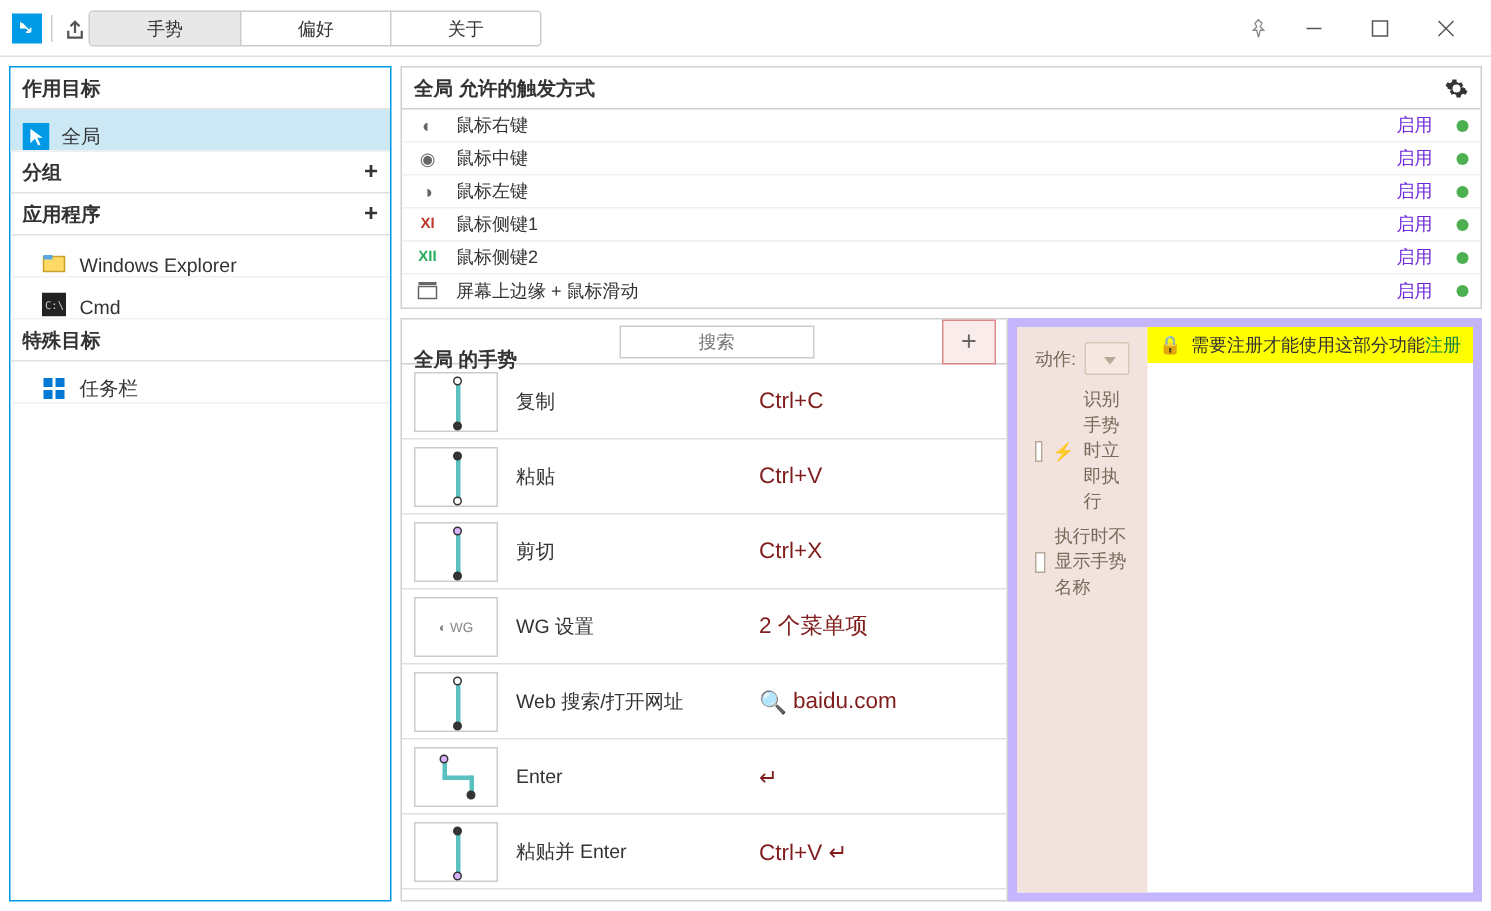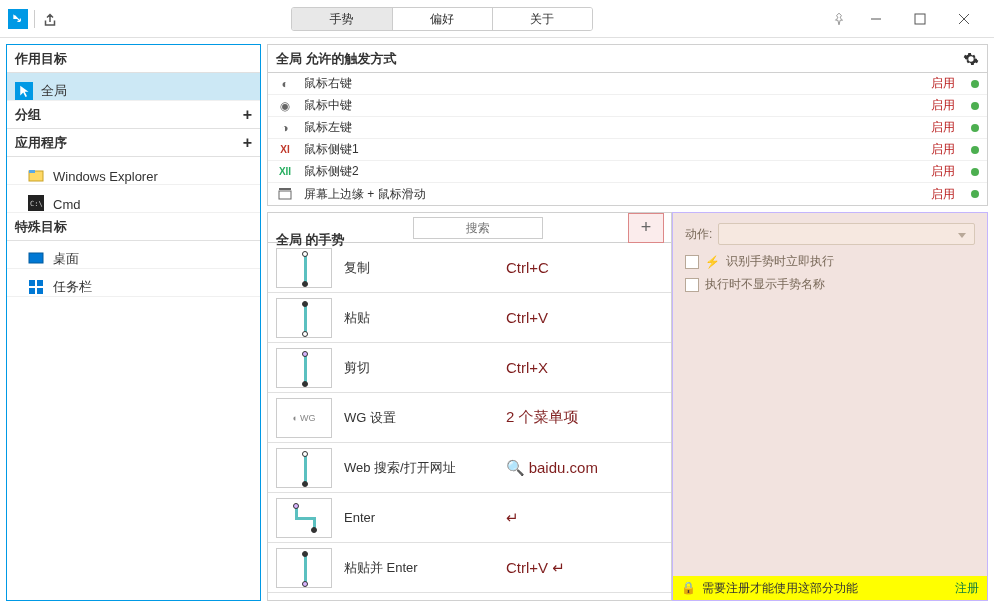--- a/index.html
+++ b/index.html
@@ -2,21 +2,21 @@
 <html><head>
 <meta charset="utf-8">
 <style>
 * { box-sizing: border-box; margin: 0; padding: 0; }
 body { font-family: "Microsoft YaHei", "Segoe UI", sans-serif; font-size: 13px; color: #333; background: #fff; width: 994px; height: 607px; overflow: hidden; }
 .titlebar { height: 38px; display: flex; align-items: center; border-bottom: 1px solid #e0e0e0; }
 .titlebar-left { display: flex; align-items: center; gap: 6px; padding-left: 8px; }
 .app-icon { width: 20px; height: 20px; background: #0099e5; display: flex; align-items: center; justify-content: center; }
 .app-icon svg { width: 14px; height: 14px; }
 .share-icon { width: 18px; height: 18px; color: #555; cursor: pointer; }
-.titlebar-center { flex: 1; display: flex; justify-content: center; }
+.titlebar-center { flex: 1; display: flex; justify-content: flex-start; }
 .tabgroup { display: flex; border: 1px solid #ccc; border-radius: 3px; overflow: hidden; height: 24px; }
 .tab { width: 100px; text-align: center; line-height: 22px; font-size: 12px; cursor: pointer; background: #fff; }
 .tab.active { background: #e8e8e8; }
 .tab + .tab { border-left: 1px solid #ccc; }
 .titlebar-right { display: flex; align-items: center; padding-right: 8px; gap: 0; }
 .winbtn { width: 44px; height: 36px; display: flex; align-items: center; justify-content: center; cursor: pointer; }
 .winbtn svg { width: 12px; height: 12px; stroke: #555; }
 .pin-icon { width: 30px; height: 36px; display: flex; align-items: center; justify-content: center; color: #888; cursor: pointer; }
 .content { display: flex; height: 569px; padding: 6px; gap: 6px; }
 .sidebar { width: 255px; border: 1px solid #0099e5; display: flex; flex-direction: column; }
@@ -26,35 +26,35 @@
 .side-item.selected { background: #cce8f5; }
 .side-item .icon { width: 18px; height: 18px; display: flex; align-items: center; justify-content: center; }
 .main { flex: 1; display: flex; flex-direction: column; gap: 6px; }
 .triggers-panel { border: 1px solid #d0d0d0; }
 .triggers-header { height: 28px; display: flex; align-items: center; justify-content: space-between; padding: 0 8px; font-weight: bold; font-size: 13px; border-bottom: 1px solid #d0d0d0; }
 .gear { width: 16px; height: 16px; cursor: pointer; }
 .trigger-row { height: 22px; display: flex; align-items: center; padding: 0 8px; gap: 10px; font-size: 12px; border-bottom: 1px solid #f0f0f0; }
 .trigger-row:last-child { border-bottom: none; }
 .trigger-icon { width: 18px; display: flex; justify-content: center; color: #666; }
 .trigger-name { flex: 1; }
-.trigger-status { color: #b91c1c; margin-right: 6px; }
+.trigger-status { color: #6d28d9; margin-right: 6px; }
 .status-dot { width: 8px; height: 8px; border-radius: 50%; background: #4caf50; }
 .roman { font-size: 10px; font-weight: bold; }
 .lower-panel { flex: 1; display: flex; border: 1px solid #d0d0d0; min-height: 0; }
 .gestures-col { flex: 1; display: flex; flex-direction: column; border-right: 1px solid #d0d0d0; min-width: 0; }
 .gestures-header { height: 30px; display: flex; align-items: center; padding: 0 8px; border-bottom: 1px solid #d0d0d0; gap: 8px; }
 .gestures-title { font-weight: bold; font-size: 13px; margin-top: 24px; }
 .search-input { width: 130px; height: 22px; border: 1px solid #ccc; text-align: center; font-size: 12px; color: #999; margin-left: 60px; }
 .add-btn { width: 36px; height: 30px; margin-left: auto; border: 1px solid #d88; background: #fbecec; display: flex; align-items: center; justify-content: center; cursor: pointer; font-size: 18px; color: #666; margin-right: -1px; margin-top: -1px; margin-bottom: -1px; }
 .gestures-list { flex: 1; overflow-y: auto; }
 .gesture-row { height: 50px; display: flex; align-items: center; padding: 0 8px; gap: 12px; border-bottom: 1px solid #e0e0e0; cursor: pointer; }
 .gesture-preview { width: 56px; height: 40px; border: 1px solid #ccc; background: #fff; position: relative; display: flex; align-items: center; justify-content: center; }
 .gesture-name { width: 150px; font-size: 13px; color: #333; }
 .gesture-shortcut { font-size: 15px; color: #7f1d1d; display: flex; align-items: center; gap: 4px; }
-.actions-col { width: 316px; display: flex; flex-direction: column; border: 1px solid #c4b5fd; margin: -1px -1px -1px 0; }
+.actions-col { width: 316px; display: flex; flex-direction: row; border: 6px solid #c4b5fd; margin: -1px -1px -1px 0; }
 .actions-body { flex: 1; background: #f2e3df; padding: 10px 12px; font-size: 12px; color: #7a6a5a; }
 .action-row { display: flex; align-items: center; gap: 6px; margin-bottom: 8px; }
 .action-select { flex: 1; height: 22px; border: 1px solid #d8c8b8; background: #f6e8e0; border-radius: 2px; position: relative; }
 .action-select::after { content: ""; position: absolute; right: 8px; top: 9px; border-left: 4px solid transparent; border-right: 4px solid transparent; border-top: 5px solid #b8a898; }
 .checkbox-row { display: flex; align-items: center; gap: 6px; margin-bottom: 6px; }
 .checkbox { width: 14px; height: 14px; border: 1px solid #b8a898; background: #fff; }
 .register-bar { height: 24px; background: #ffff00; display: flex; align-items: center; padding: 0 8px; font-size: 12px; color: #333; }
 .register-bar .lock { margin-right: 6px; }
 .register-link { margin-left: auto; color: #15803d; cursor: pointer; }
 
@@ -147,28 +147,20 @@
           <svg width="16" height="16" viewBox="0 0 16 16">
             <rect width="16" height="16" fill="#222"></rect>
             <text x="2" y="11" fill="#ccc" font-size="7" font-family="monospace">C:\</text>
           </svg>
         </span>
       <span>Cmd</span>
     </div>
     <div class="side-header">
         <span>特殊目标</span>
       </div>
-    <div class="side-item" style="padding-left:20px;">
-      <span class="icon">
-          <svg width="16" height="16" viewBox="0 0 16 16">
-            <rect x="1" y="2" width="14" height="10" fill="#0078d4" stroke="#005a9e"></rect>
-          </svg>
-        </span>
-      <span>桌面</span>
-    </div>
     <div class="side-item" style="padding-left:20px;">
       <span class="icon">
           <svg width="16" height="16" viewBox="0 0 16 16">
             <rect x="1" y="1" width="6" height="6" fill="#0078d4"></rect>
             <rect x="9" y="1" width="6" height="6" fill="#0078d4"></rect>
             <rect x="1" y="9" width="6" height="6" fill="#0078d4"></rect>
             <rect x="9" y="9" width="6" height="6" fill="#0078d4"></rect>
           </svg>
         </span>
       <span>任务栏</span>

